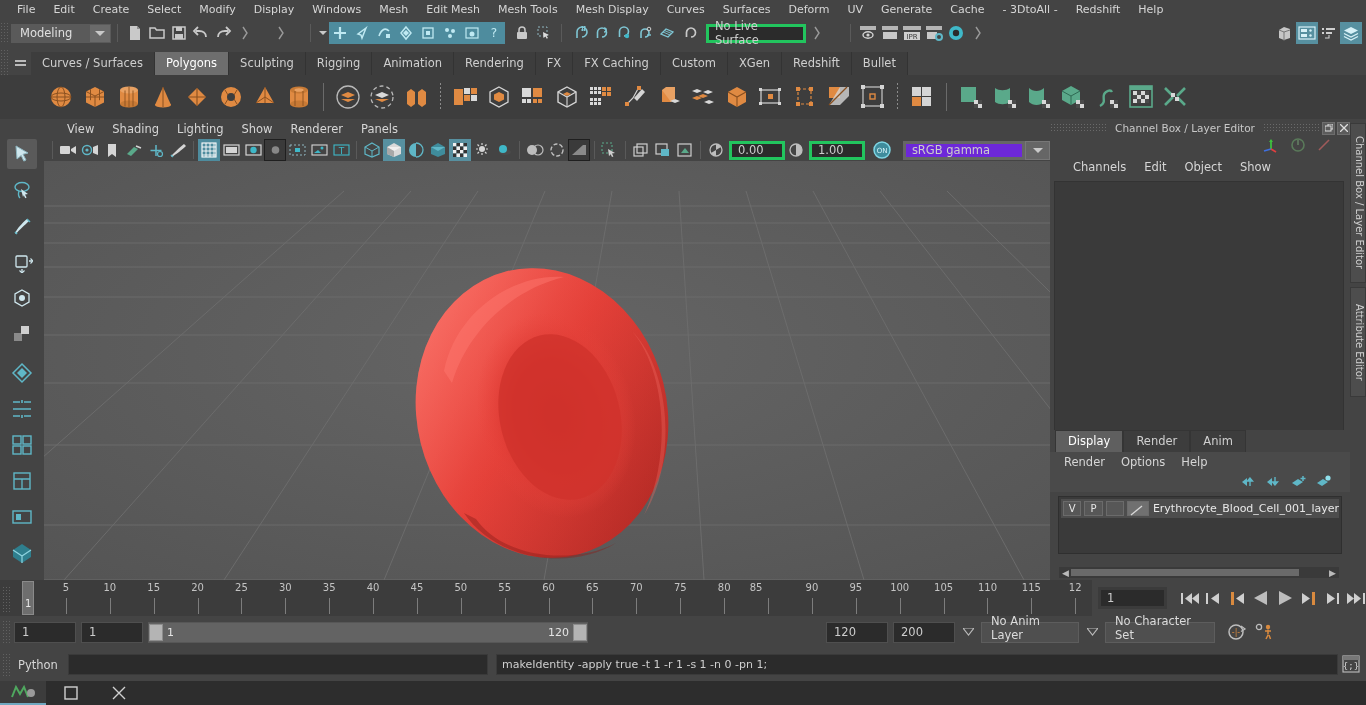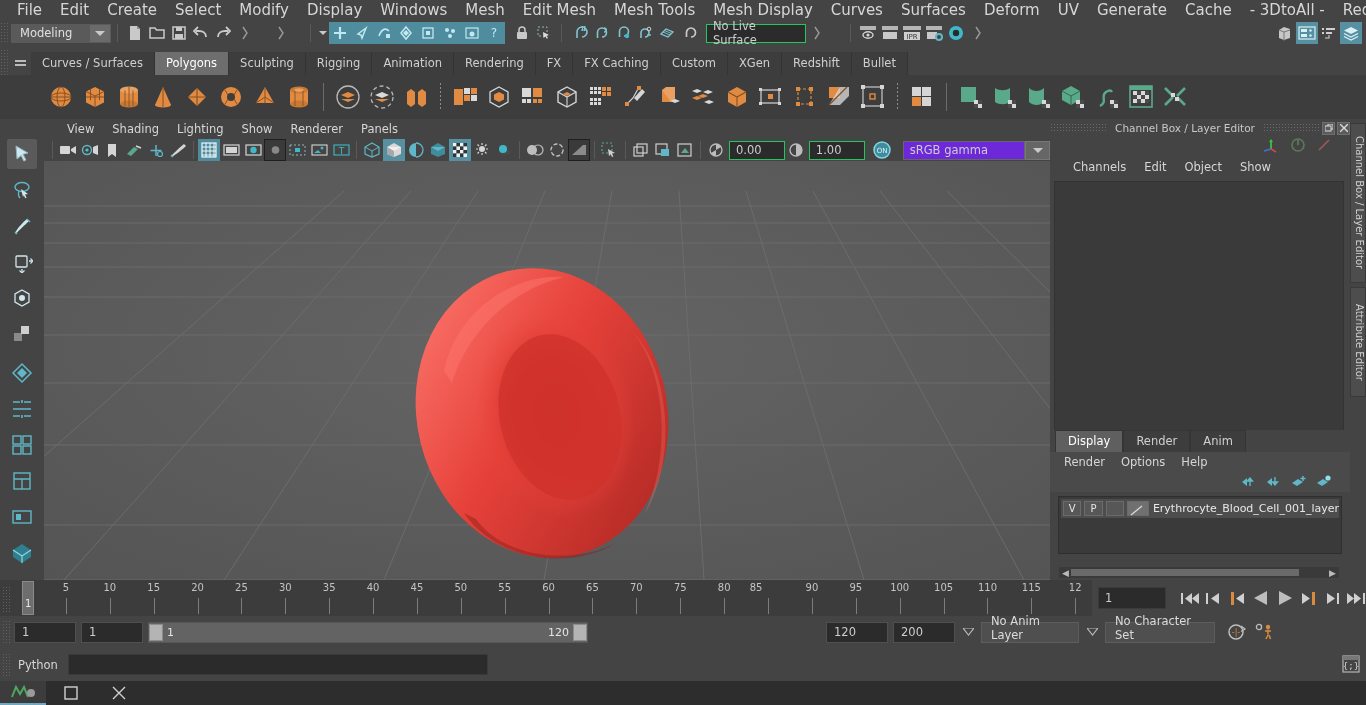--- a/index.html
+++ b/index.html
@@ -13,41 +13,41 @@
   }
   #app { position: relative; width: 1366px; height: 705px; }
   .sep-v { width: 1px; height: 18px; background: #5a5a5a; margin: 0 6px; flex: none; }
   .grip { width: 9px; height: 22px; flex: none;
     background-image: radial-gradient(#666 35%, transparent 36%);
     background-size: 3px 3px; opacity: .85; }
 
   
   #menubar { position: absolute; left: 0; top: 0; width: 1366px; height: 20px;
     background: #444444; display: flex; align-items: center; padding-left: 8px; }
-  #menubar .mi { font-size: 15px; color: #d6d6d6; padding: 0 9px; line-height: 20px;
+  #menubar .mi { font-size: 11px; color: #d6d6d6; padding: 0 9px; line-height: 20px;
     white-space: nowrap; cursor: default; }
 
   
   #statusbar { position: absolute; left: 0; top: 20px; width: 1366px; height: 26px;
     background: #444444; display: flex; align-items: center; }
   .mode-combo { display: flex; align-items: center; height: 19px; margin-left: 2px;
     background: #5a5a5a; border: 1px solid #5a5a5a; }
   .mode-combo .txt { font-size: 11.5px; color: #e0e0e0; padding: 0 8px; width: 78px; }
   .mode-combo .arw { width: 20px; height: 17px; background: #6a6a6a;
     display: flex; align-items: center; justify-content: center; }
   .caret-d { width: 0; height: 0; border-left: 5px solid transparent;
     border-right: 5px solid transparent; border-top: 5px solid #c9c9c9; }
   .caret-d.sm { border-left-width: 4px; border-right-width: 4px; border-top-width: 4px; }
 
   .tbtn { width: 22px; height: 22px; flex: none; display: flex; align-items: center;
     justify-content: center; position: relative; }
   .tbtn.on { background: #4e8c9e; }
   .tbtn.selbg { background: #5790a0; }
 
-  .field { background: #2b2b2b; border: 1px solid #22c55e; height: 19px;
+  .field { background: #2b2b2b; border: 3px solid #22c55e; height: 19px;
     display: flex; align-items: center; color: #cccccc; font-size: 11.5px;
     padding: 0 6px; }
 
   
   #shelftabs { position: absolute; left: 0; top: 48px; width: 1366px; height: 27px;
     background: #444444; display: flex; align-items: flex-end; }
   .shtab { font-size: 11.5px; color: #cfcfcf; padding: 4px 11px 5px 11px;
     background: #3d3d3d; border-right: 1px solid #333; line-height: 14px;
     white-space: nowrap; }
   .shtab.active { background: #6e6e6e; color: #ffffff; }
@@ -1447,20 +1447,23 @@
           <circle cx="14" cy="4" r="2.2" fill="#d98a3f"></circle>
           <path d="M14 6.5v5M11 8h6M12 16l2-4M16.5 16l-1.5-4" stroke="#d98a3f" stroke-width="1.5" fill="none"></path>
         </svg>
     </div>
   </div>
 
   <div id="cmdline">
     <div class="grip" style="position:absolute;left:2px;top:5px;height:24px"></div>
     <div id="cmdlabel">Python</div>
     <div id="cmdinput"></div>
+    <div id="cmdresult">
+      <span>makeIdentity -apply true -t 1 -r 1 -s 1 -n 0 -pn 1;</span>
+    </div>
     <div id="cmdscript">
       <svg width="18" height="18" viewBox="0 0 18 18">
           <rect x="1" y="1" width="16" height="16" fill="none" stroke="#b5b5b5" stroke-width="1.2"></rect>
           <rect x="1" y="1" width="16" height="4" fill="#777"></rect>
           <text x="9" y="14" font-size="9" text-anchor="middle" fill="#d5d5d5" font-family="DejaVu Sans Mono">{;}</text>
         </svg>
     </div>
   </div>
 
   <div id="taskbar">

